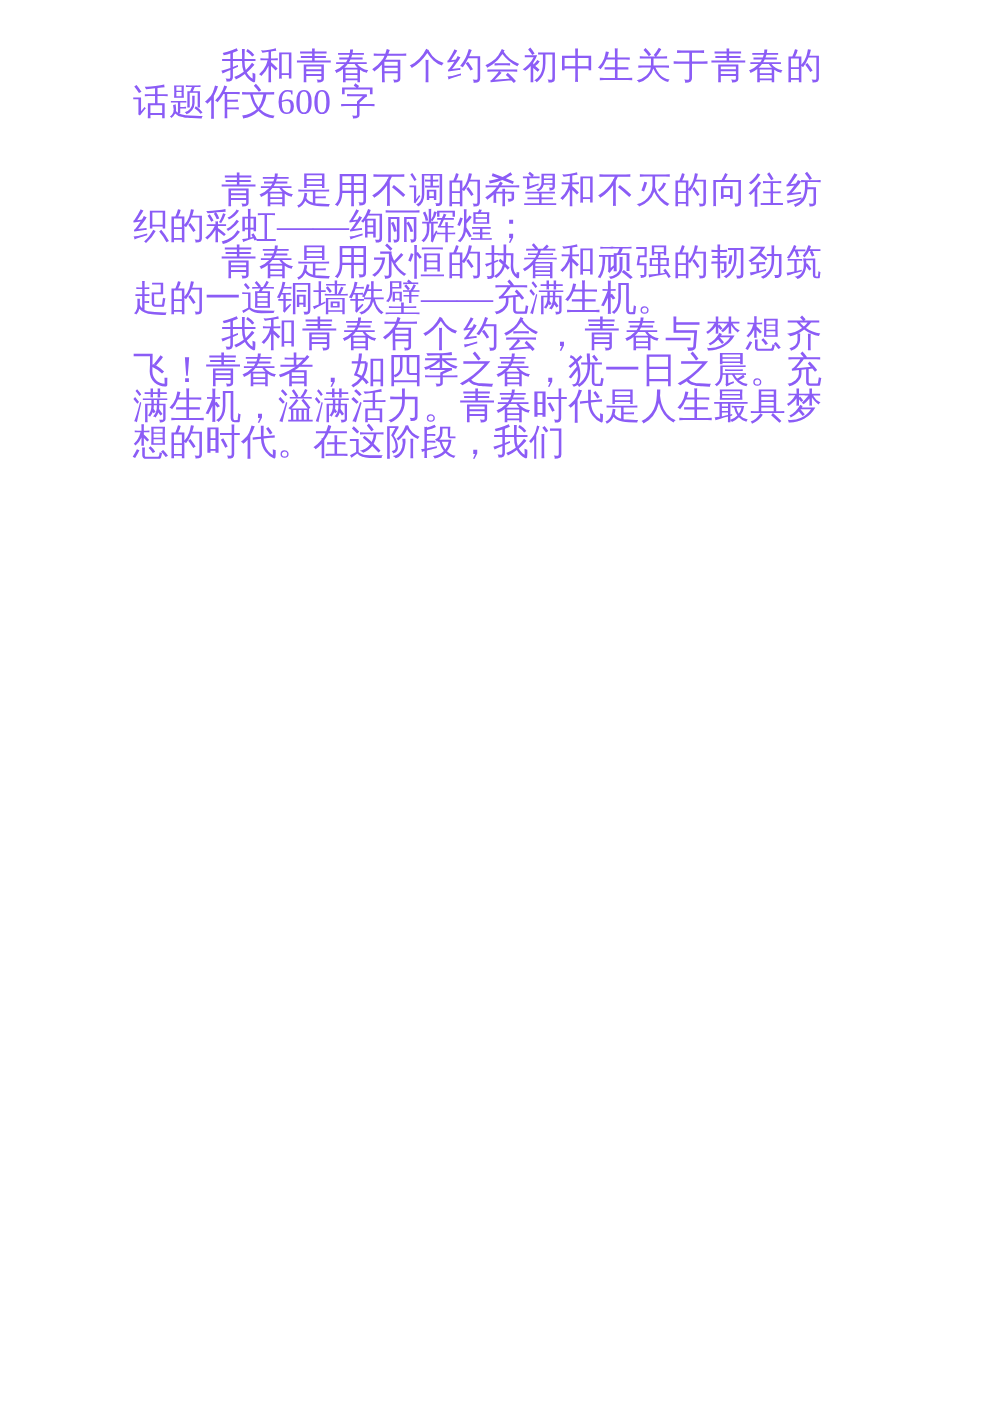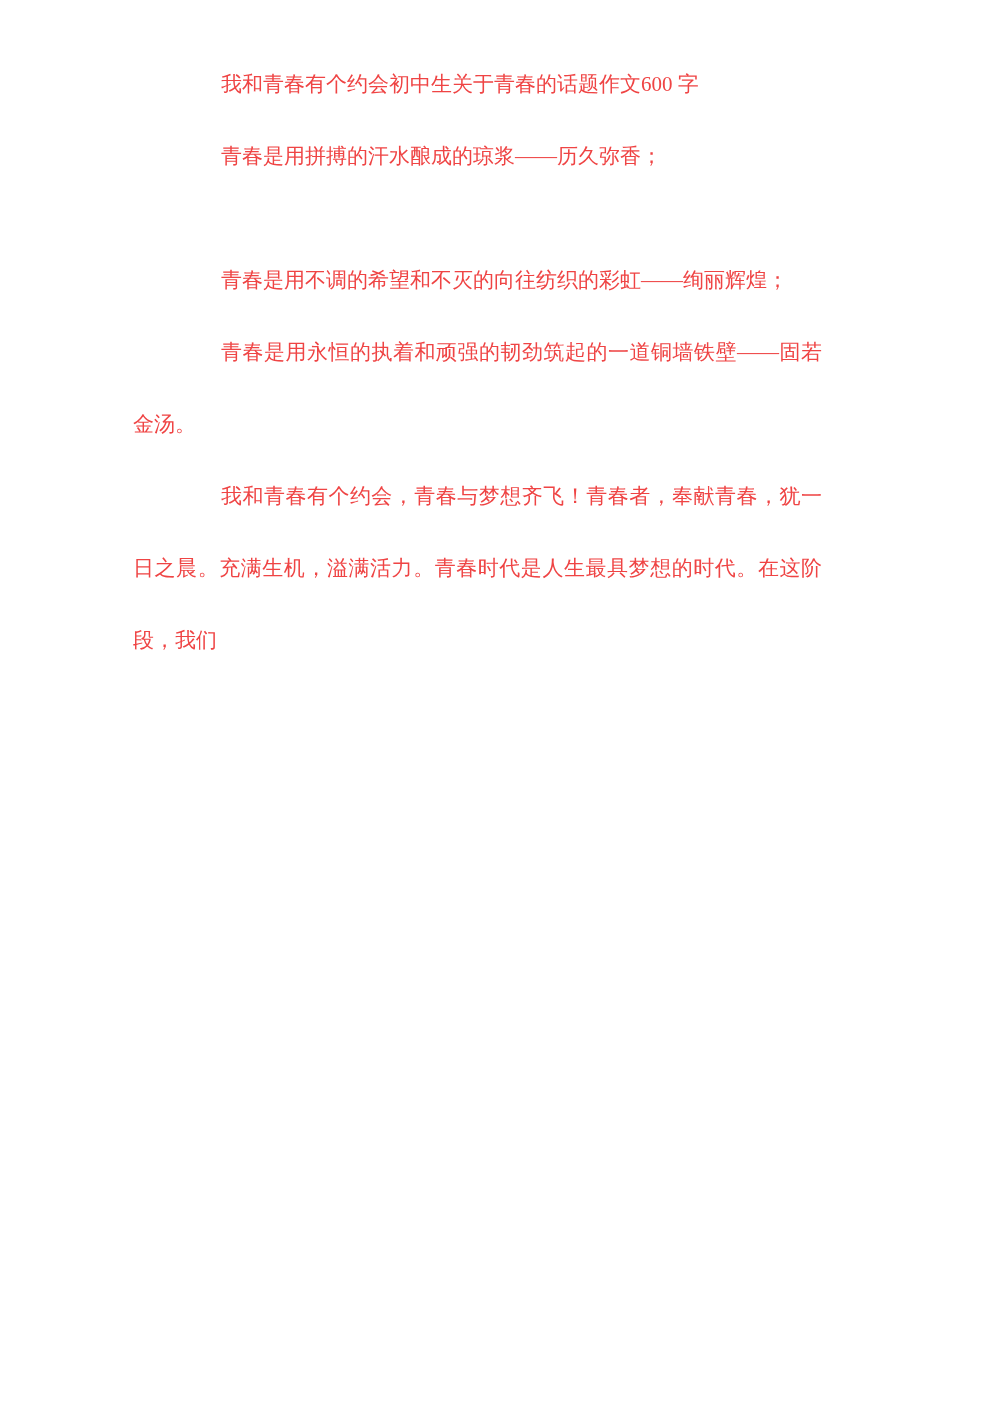--- a/index.html
+++ b/index.html
@@ -23,24 +23,24 @@
     color: #000000;
     font-family: "Liberation Sans", "DejaVu Sans", sans-serif;
     font-weight: bold;
     font-size: 41px;
     line-height: 62px;
     letter-spacing: 0;
   }
   .doc-body {
     width: 689px;
     margin: 48px 0 0 133px;
-    color: #ef4444;
+    color: #8b5cf6;
     font-family: "Liberation Serif", "DejaVu Serif", serif;
-    font-size: 21px;
-    line-height: 72px;
+    font-size: 36px;
+    line-height: 36px;
     text-align: justify;
     text-justify: inter-ideograph;
     line-break: strict;
     word-break: normal;
   }
   .doc-body p {
     margin: 0;
     padding: 0;
     text-indent: 88px;
   }
@@ -53,18 +53,17 @@
     text-align: left;
   }
 </style>
 </head>
 <body>
 
 <main class="page">
   <section class="doc-body">
 
   <p>我和青春有个约会初中生关于青春的话题作文600 字</p>
-      <p class="one-line">青春是用拼搏的汗水酿成的琼浆——历久弥香；</p>
       <p class="gap-before">青春是用不调的希望和不灭的向往纺织的彩虹——绚丽辉煌；</p>
-      <p>青春是用永恒的执着和顽强的韧劲筑起的一道铜墙铁壁——固若金汤。</p>
-      <p>我和青春有个约会，青春与梦想齐飞！青春者，奉献青春，犹一日之晨。充满生机，溢满活力。青春时代是人生最具梦想的时代。在这阶段，我们</p>
+      <p>青春是用永恒的执着和顽强的韧劲筑起的一道铜墙铁壁——充满生机。</p>
+      <p>我和青春有个约会，青春与梦想齐飞！青春者，如四季之春，犹一日之晨。充满生机，溢满活力。青春时代是人生最具梦想的时代。在这阶段，我们</p>
     </section>
 </main>
 
 </body></html>

